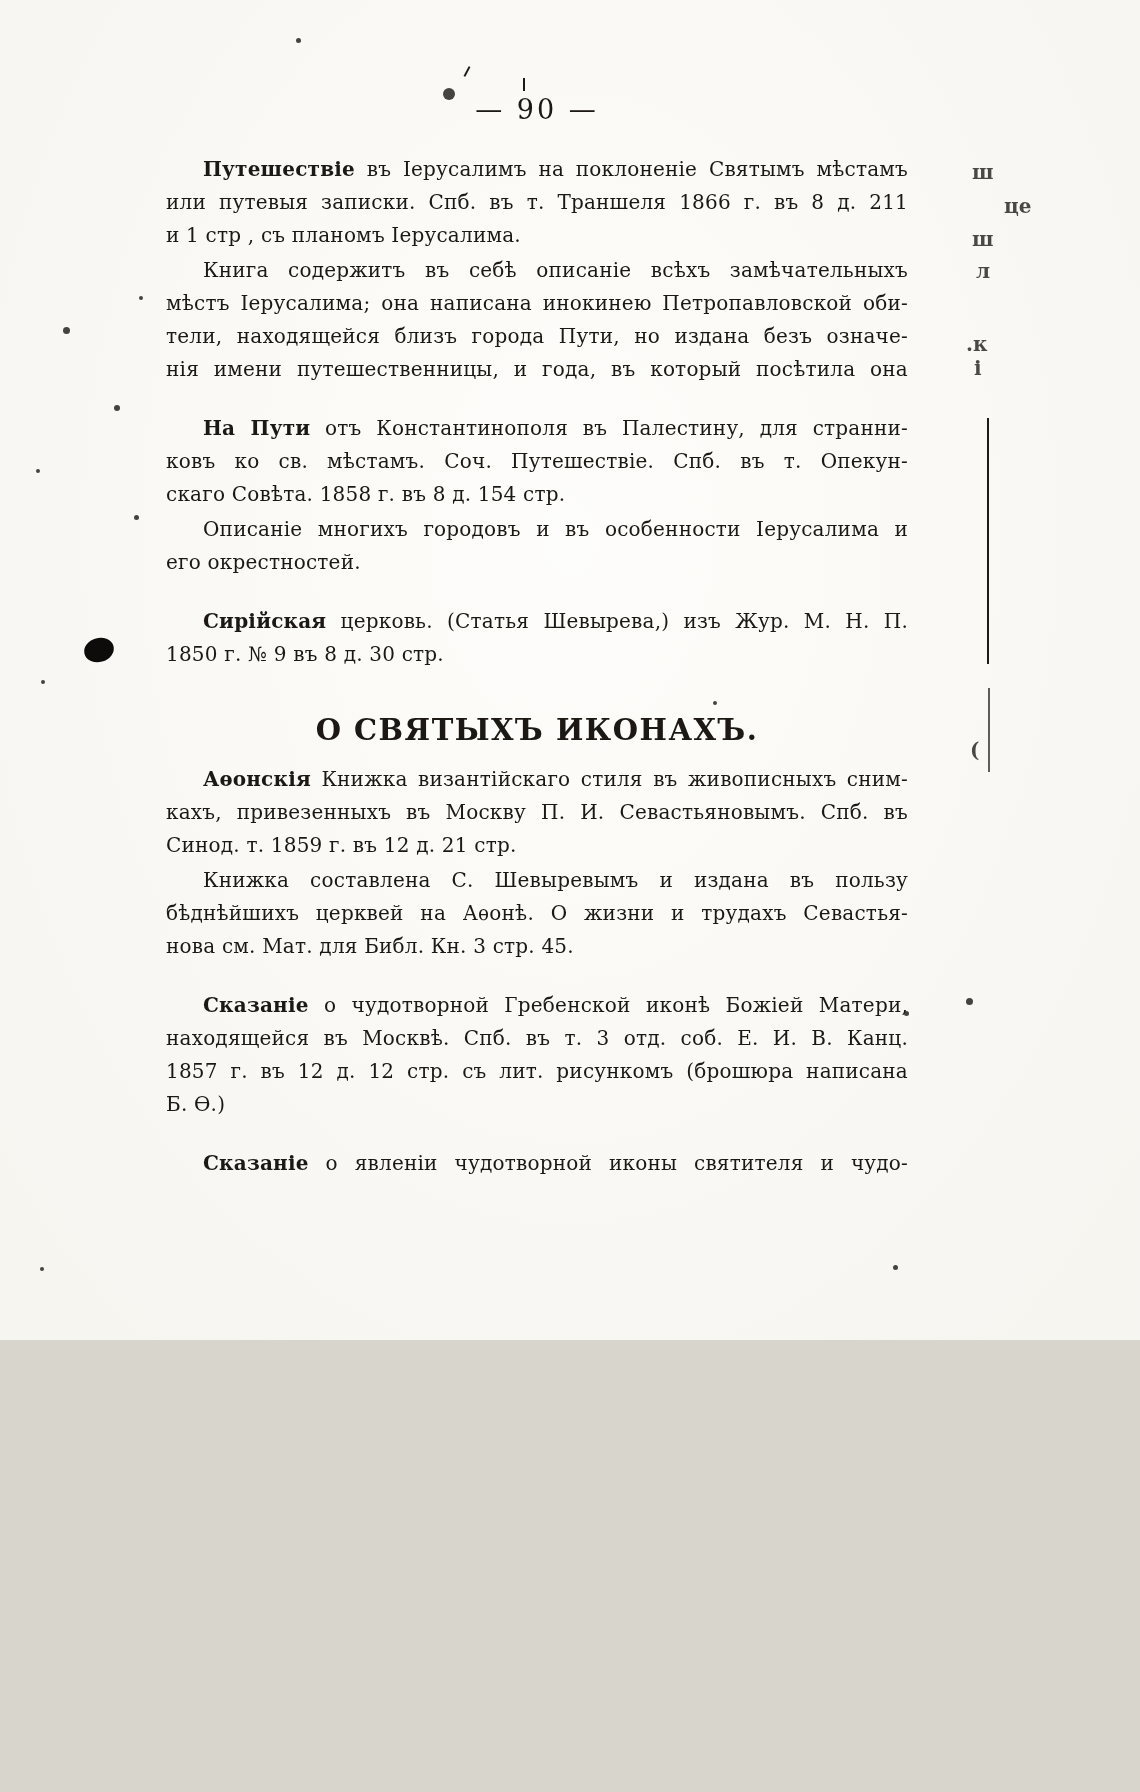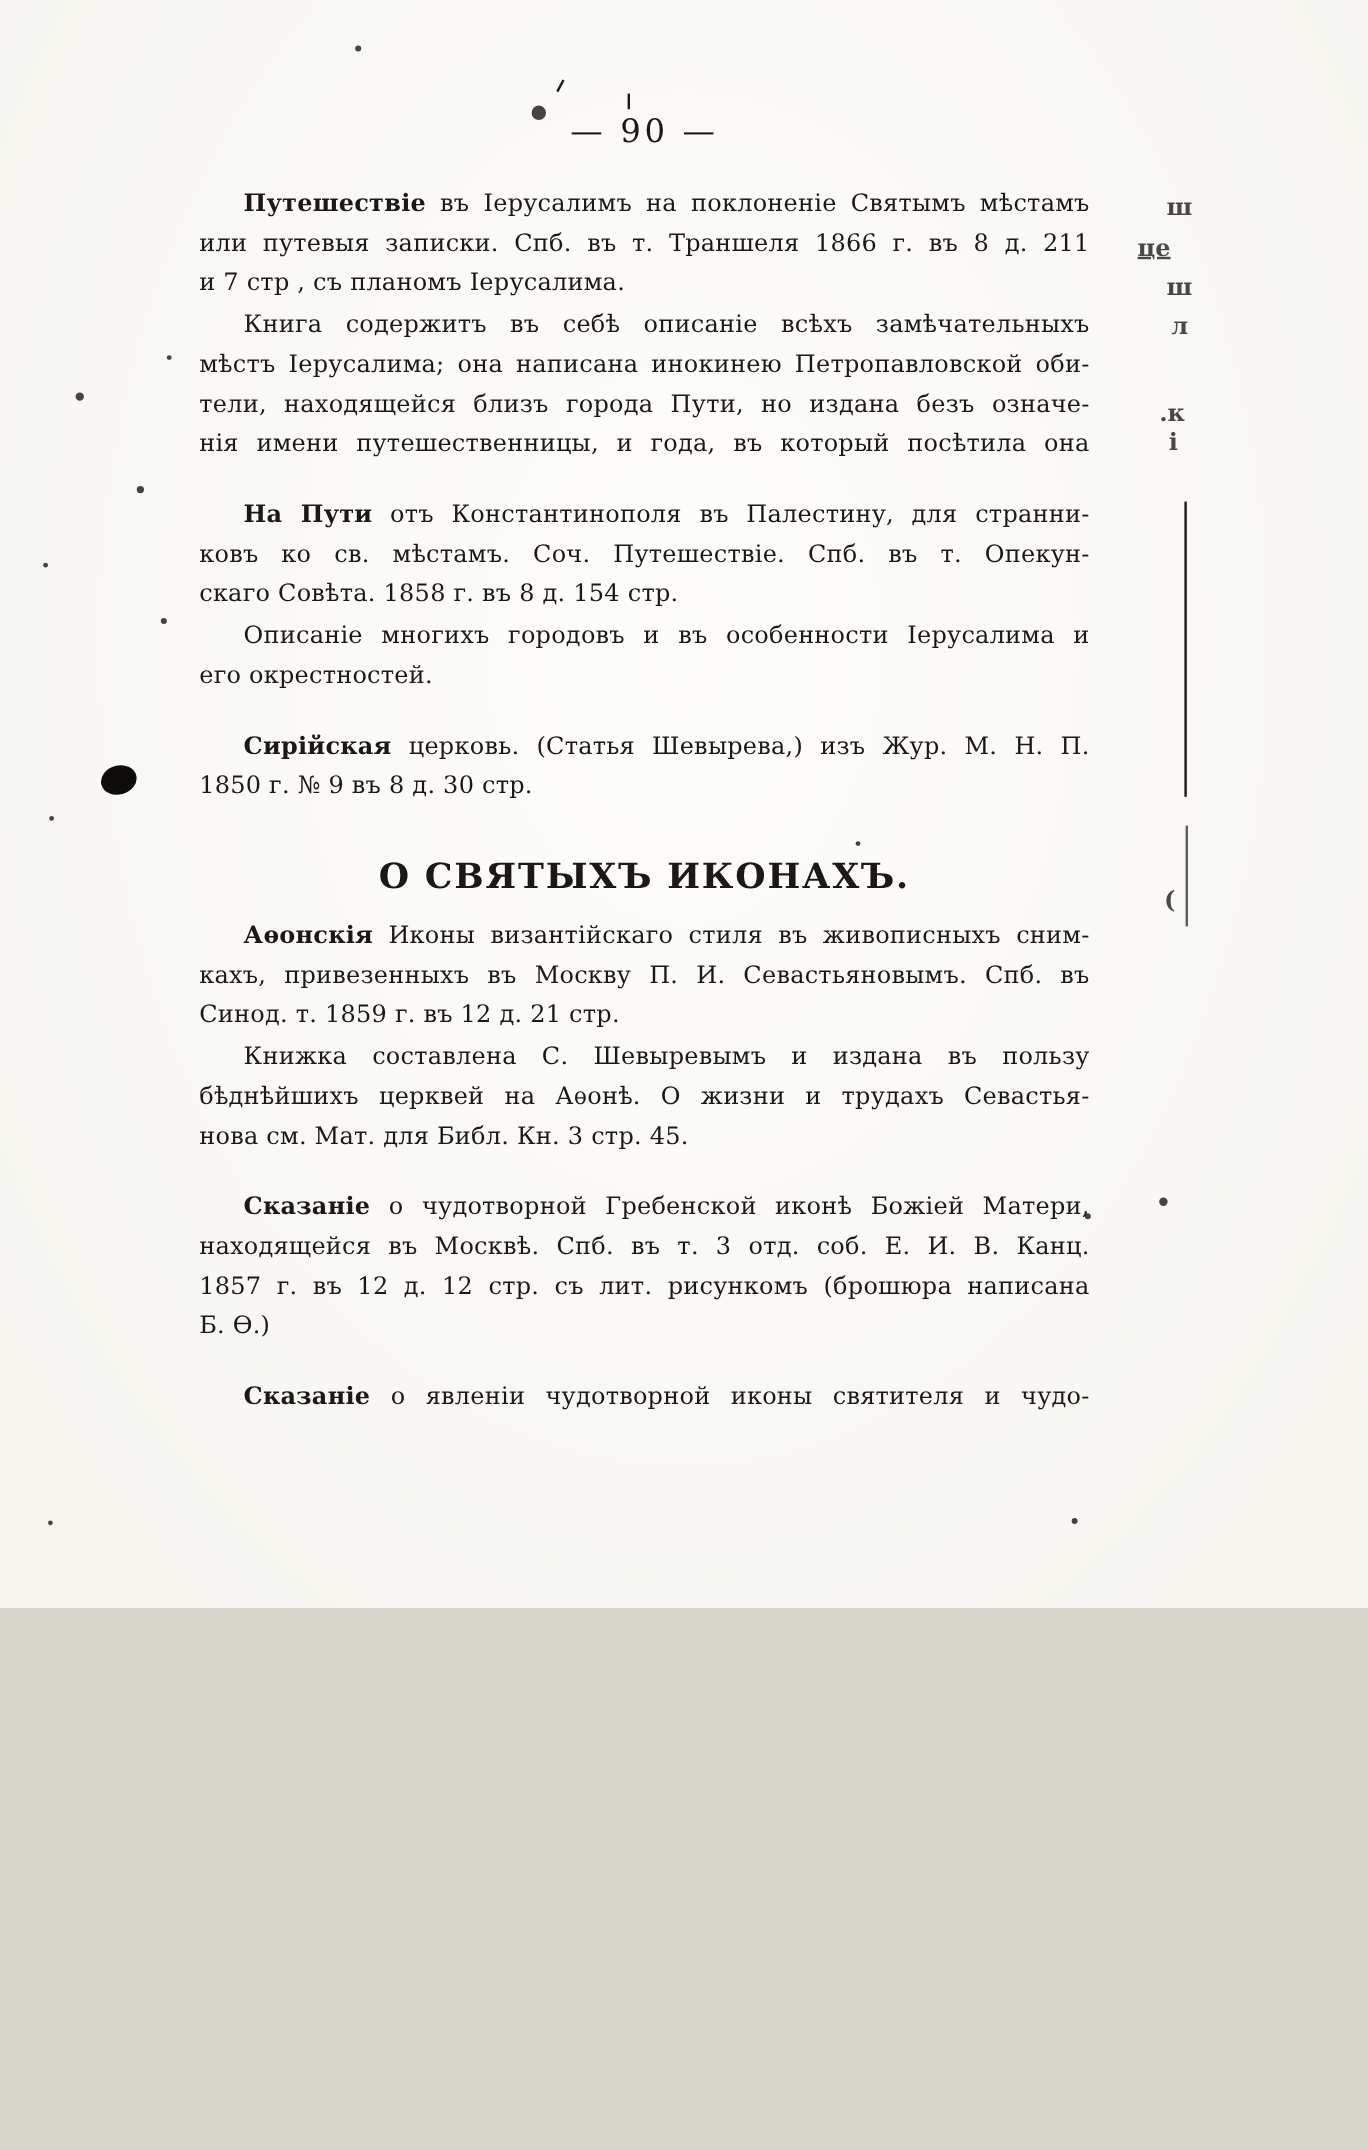--- a/index.html
+++ b/index.html
@@ -54,21 +54,21 @@
 
 <div class="scan-page">
 
   <div class="content">
 
     <div class="page-number">— 90 —</div>
 
     <div class="block">
       <div class="line first j"><span class="lead">Путешествіе</span><span> въ Іерусалимъ на поклоненіе Святымъ мѣстамъ</span></div>
       <div class="line j">или путевыя записки. Спб. въ т. Траншеля 1866 г. въ 8 д. 211</div>
-      <div class="line last">и 7 стр , съ планомъ Іерусалима.</div>
+      <div class="line last">и 1 стр , съ планомъ Іерусалима.</div>
     </div>
 
     <div class="block">
       <div class="line first j">Книга содержитъ въ себѣ описаніе всѣхъ замѣчательныхъ</div>
       <div class="line j">мѣстъ Іерусалима; она написана инокинею Петропавловской оби-</div>
       <div class="line j">тели, находящейся близъ города Пути, но издана безъ означе-</div>
       <div class="line j">нія имени путешественницы, и года, въ который посѣтила она</div>
     </div>
 
     <div class="block gap">
@@ -83,21 +83,21 @@
     </div>
 
     <div class="block gap">
       <div class="line first j"><span class="lead">Сирійская</span><span> церковь. (Статья Шевырева,) изъ Жур. М. Н. П.</span></div>
       <div class="line last">1850 г. № 9 въ 8 д. 30 стр.</div>
     </div>
 
     <div class="section-heading">О СВЯТЫХЪ ИКОНАХЪ.</div>
 
     <div class="block">
-      <div class="line first j"><span class="lead">Аѳонскія</span><span> Иконы византійскаго стиля въ живописныхъ сним-</span></div>
+      <div class="line first j"><span class="lead">Аѳонскія</span><span> Книжка византійскаго стиля въ живописныхъ сним-</span></div>
       <div class="line j">кахъ, привезенныхъ въ Москву П. И. Севастьяновымъ. Спб. въ</div>
       <div class="line last">Синод. т. 1859 г. въ 12 д. 21 стр.</div>
     </div>
 
     <div class="block">
       <div class="line first j">Книжка составлена С. Шевыревымъ и издана въ пользу</div>
       <div class="line j">бѣднѣйшихъ церквей на Аѳонѣ. О жизни и трудахъ Севастья-</div>
       <div class="line last">нова см. Мат. для Библ. Кн. 3 стр. 45.</div>
     </div>
 
@@ -132,20 +132,20 @@
   <div class="speck" style="left:40px;top:1267px;width:4px;height:4px;"></div>
   <div class="speck" style="left:928px;top:1343px;width:4px;height:4px;"></div>
 
   <div class="blot" style="left:84px;top:638px;width:30px;height:24px;transform:rotate(-15deg);"></div>
   <div class="bar" style="left:55px;top:1391px;width:170px;height:19px;transform:rotate(-0.5deg);"></div>
 
   <div class="edge-line" style="left:987px;top:418px;width:2px;height:246px;"></div>
   <div class="edge-line" style="left:988px;top:688px;width:2px;height:84px;opacity:0.7;"></div>
 
   <span class="edge-frag" style="left:972px;top:160px;">ш</span>
-  <span class="edge-frag" style="left:948px;top:194px;text-decoration:underline;">це</span>
+  <span class="edge-frag" style="left:1004px;top:194px;">це</span>
   <span class="edge-frag" style="left:972px;top:227px;">ш</span>
   <span class="edge-frag" style="left:976px;top:259px;">л</span>
   <span class="edge-frag" style="left:966px;top:332px;">.к</span>
   <span class="edge-frag" style="left:974px;top:356px;">і</span>
   <span class="edge-frag" style="left:970px;top:738px;">(</span>
 
 </div>
 
 </body></html>

